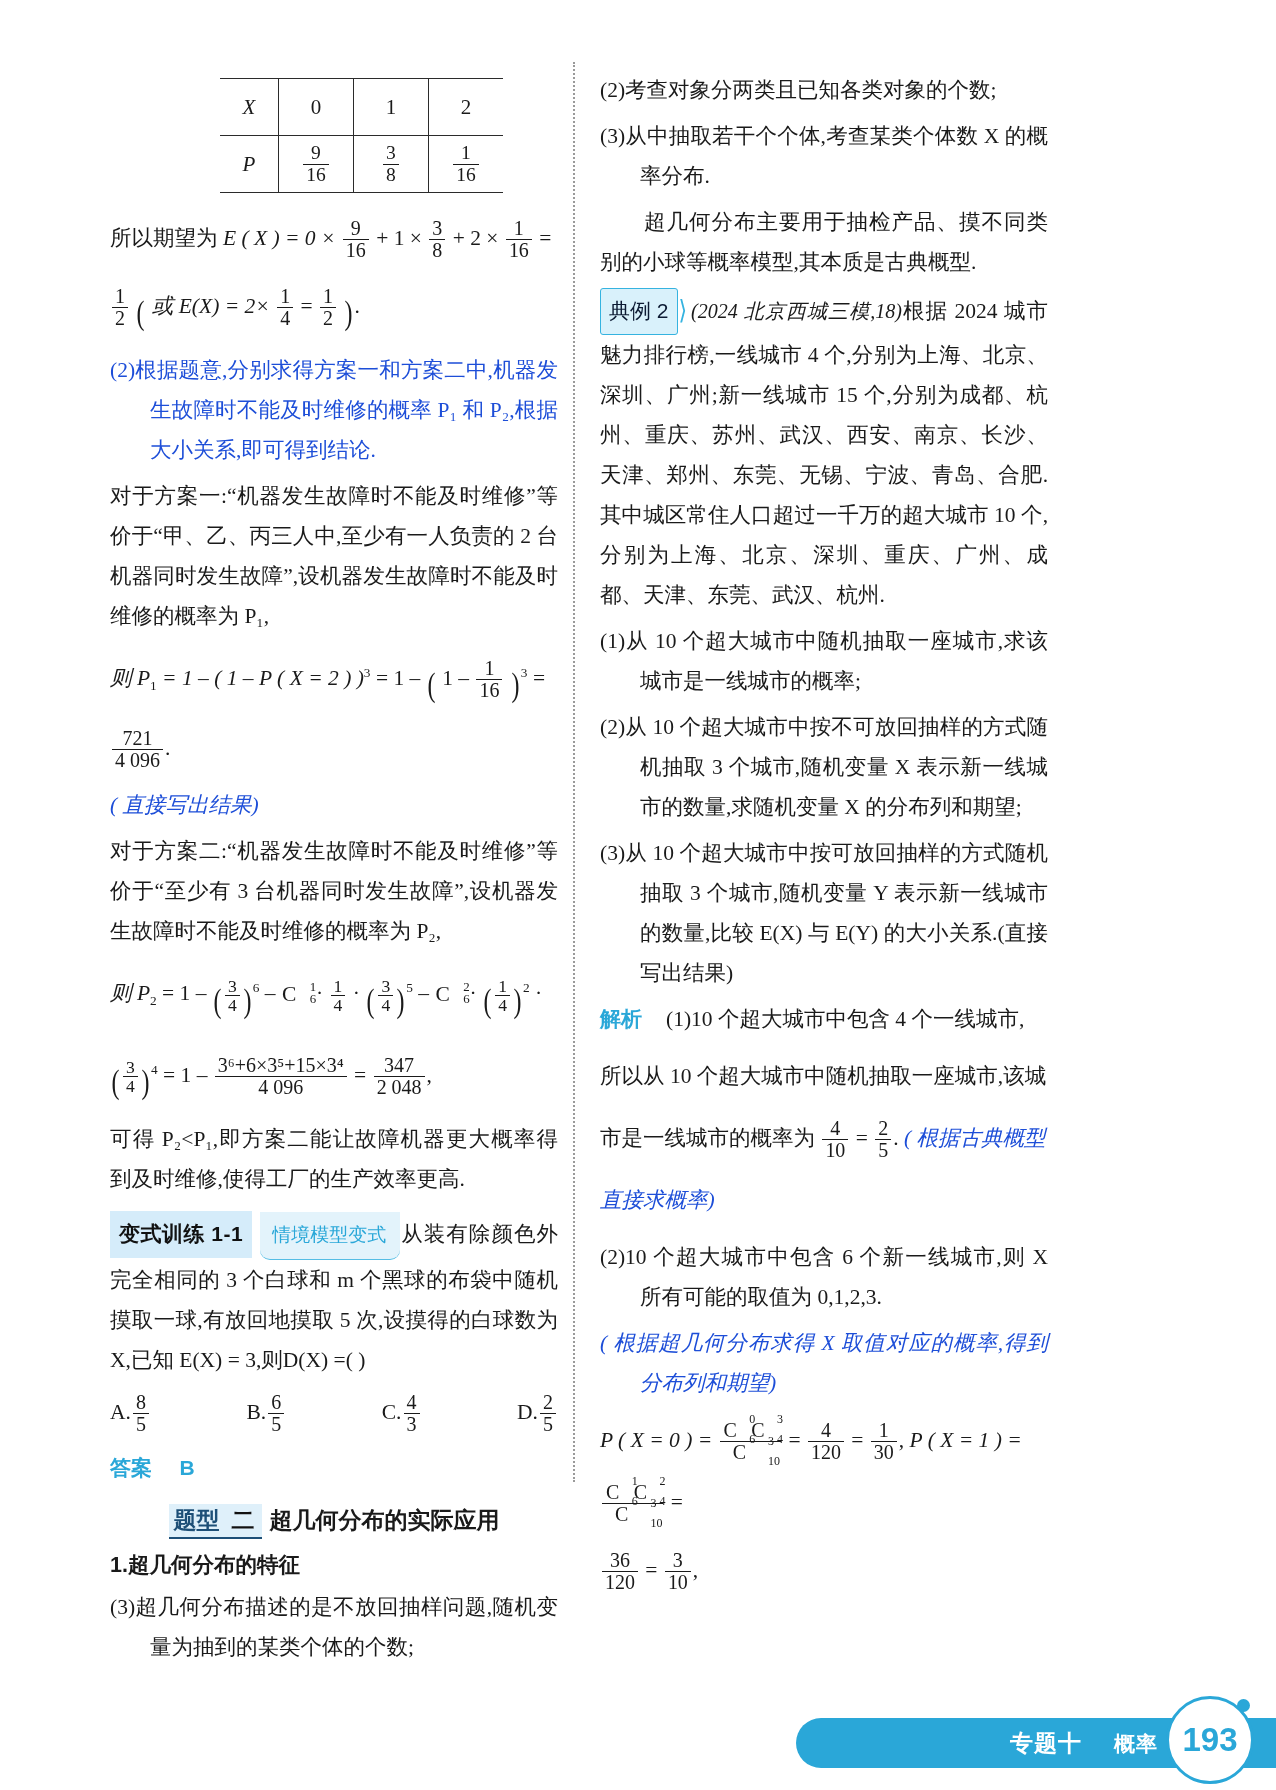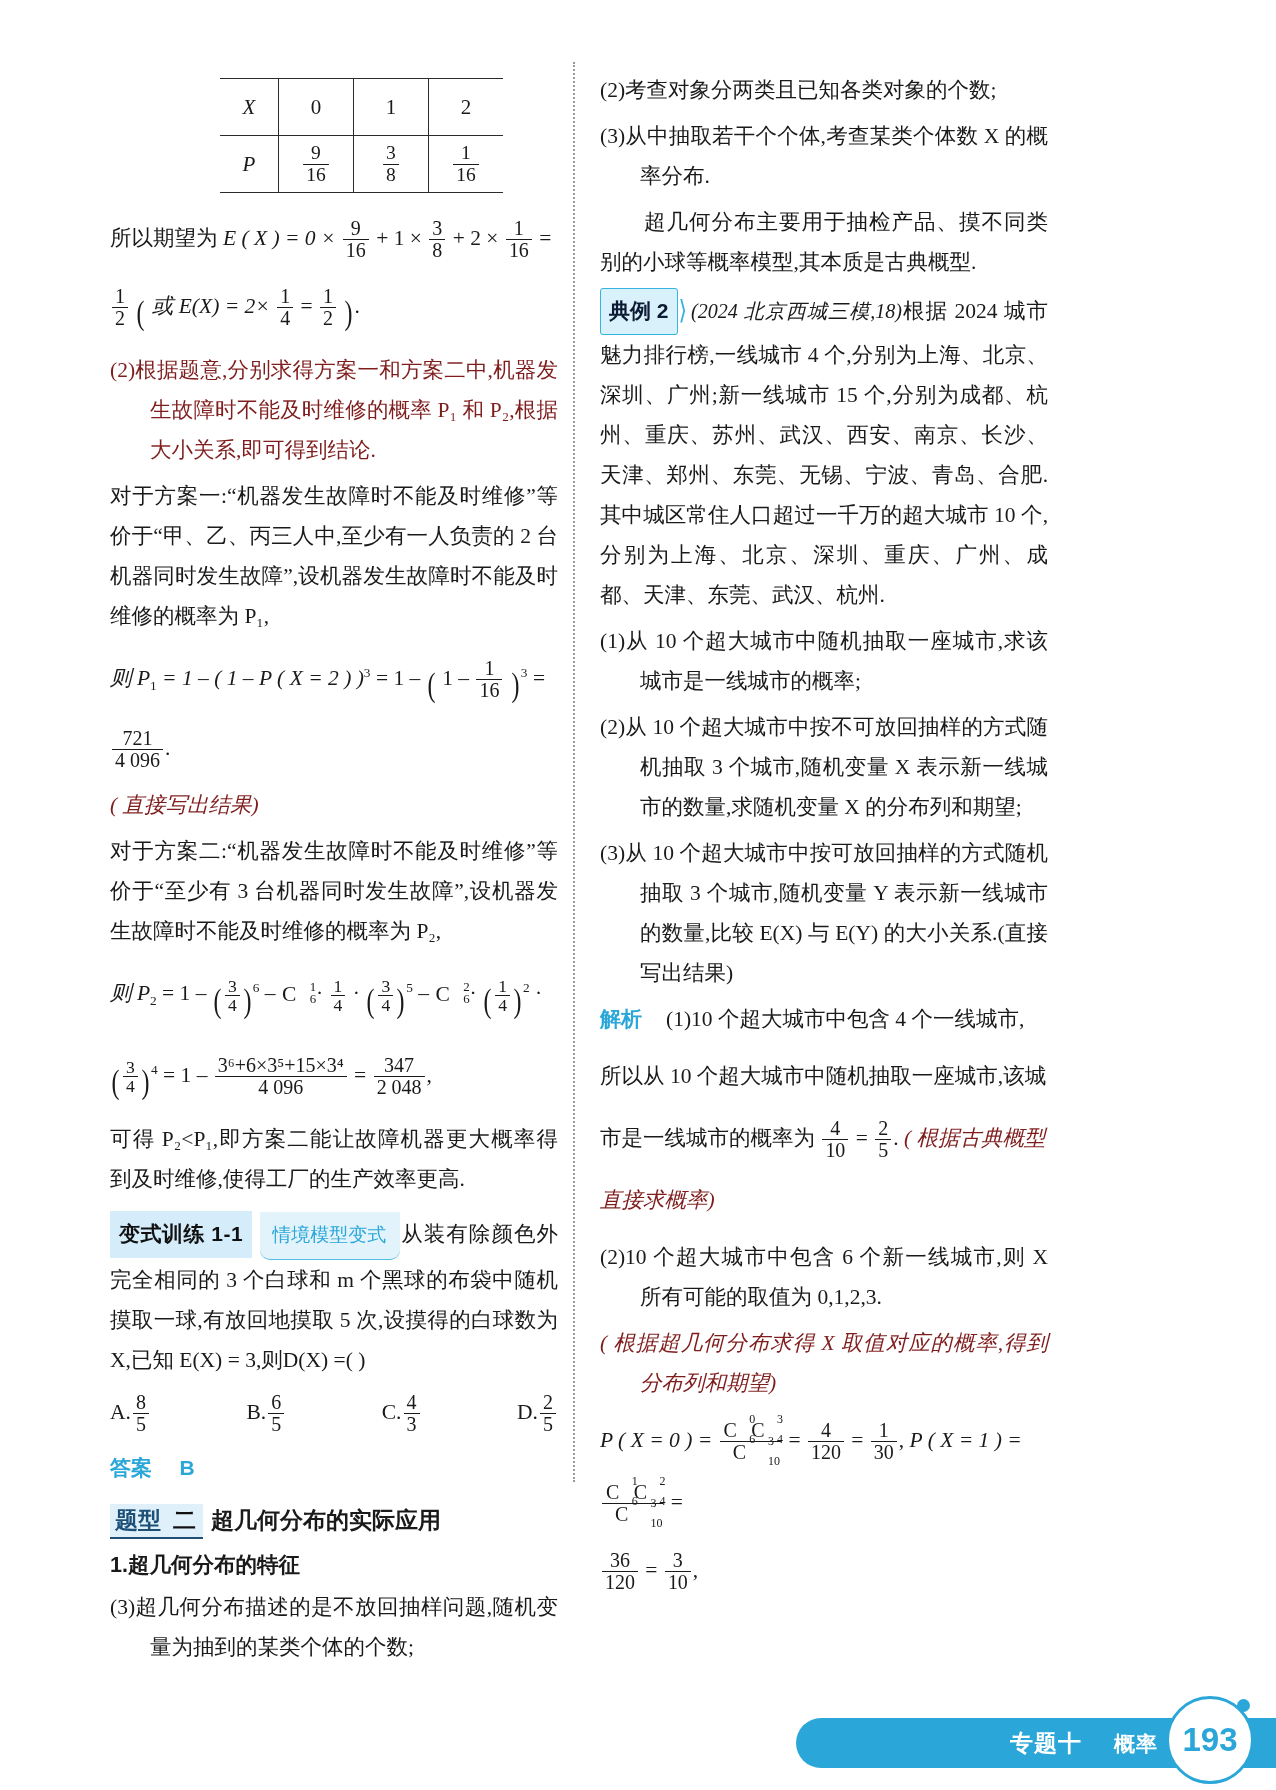--- a/index.html
+++ b/index.html
@@ -15,21 +15,21 @@
   .col-right{left:600px;}
 
   .divider{
     position:absolute;left:573px;top:62px;width:0;height:1420px;
     border-left:2px dotted #9a9a9a;
   }
 
   
   p{margin:0 0 6px 0;font-size:21.5px;line-height:40px;text-align:justify;}
   .hang{padding-left:40px;text-indent:-40px;}
-  .blue{color:#7f1d1d;}
+  .blue{color:#1d4ed8;}
   .kai{font-family:"Liberation Serif","DejaVu Serif",serif;font-style:italic;}
   .it{font-style:italic;}
   .sm{font-size:15px;}
 
   
   .dist-table{
     margin:8px 0 14px 110px;border-collapse:collapse;
     font-size:21px;
   }
   .dist-table td{
@@ -65,30 +65,30 @@
     font-family:"Liberation Sans","DejaVu Sans",sans-serif;
     font-size:21px;padding:3px 9px 4px 9px;letter-spacing:0.5px;
   }
   .tag-qingjing{
     display:inline-block;background:#e3f3fb;color:#2aa7d8;
     font-family:"Liberation Sans","DejaVu Sans",sans-serif;
     font-size:19px;padding:3px 14px 4px 12px;margin-left:8px;
     border-bottom:1.4px solid #55bde4;border-radius:0 0 10px 10px;
   }
   .badge-dianli{
-    display:inline-block;background:#d9f1fb;color:#0c1a33;font-weight:bold;
+    display:inline-block;background:#d9f1fb;color:#0c1a33;font-weight:normal;
     font-family:"Liberation Sans","DejaVu Sans",sans-serif;
     font-size:21px;padding:2px 8px 3px 8px;
     border:1.6px solid #35b3e0;border-radius:3px 3px 3px 3px;
   }
   .dianli-tail{display:inline-block;color:#35b3e0;font-size:22px;margin:0 4px 0 1px;transform:scaleY(1.2);}
   .lbl-answer{color:#2aa7d8;font-weight:bold;font-family:"Liberation Sans","DejaVu Sans",sans-serif;font-size:21px;}
   .lbl-jiexi{color:#2aa7d8;font-weight:bold;font-family:"Liberation Sans","DejaVu Sans",sans-serif;font-size:21px;}
 
-  .tixing-head{margin:16px 0 8px 0;font-family:Liberation Sans, sans-serif;}
+  .tixing-head{margin:16px 0 8px 0;font-family:Liberation Sans, sans-serif;text-align:center;}
   .tixing-kw{
     display:inline-block;background:#dff0fa;color:#1d4f77;font-weight:bold;font-size:23px;
     padding:1px 5px;border-bottom:2.5px solid #1d4f77;
   }
   .tixing-no{
     display:inline-block;background:#dff0fa;color:#111;font-weight:bold;font-size:23px;
     padding:1px 7px;border-bottom:2.5px solid #1d4f77;
   }
   .tixing-title{font-weight:bold;font-size:23px;margin-left:8px;}
   .sub-head{font-family:"Liberation Sans","DejaVu Sans",sans-serif;font-weight:bold;font-size:21.5px;margin:6px 0 4px 0;line-height:36px;}

